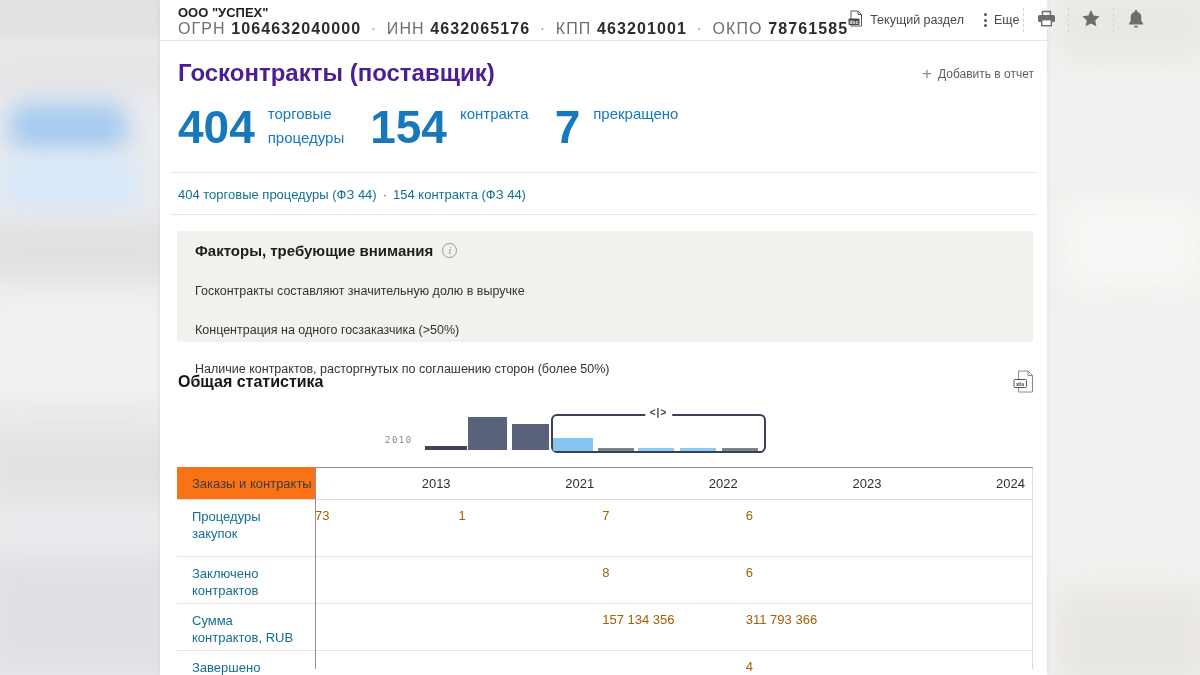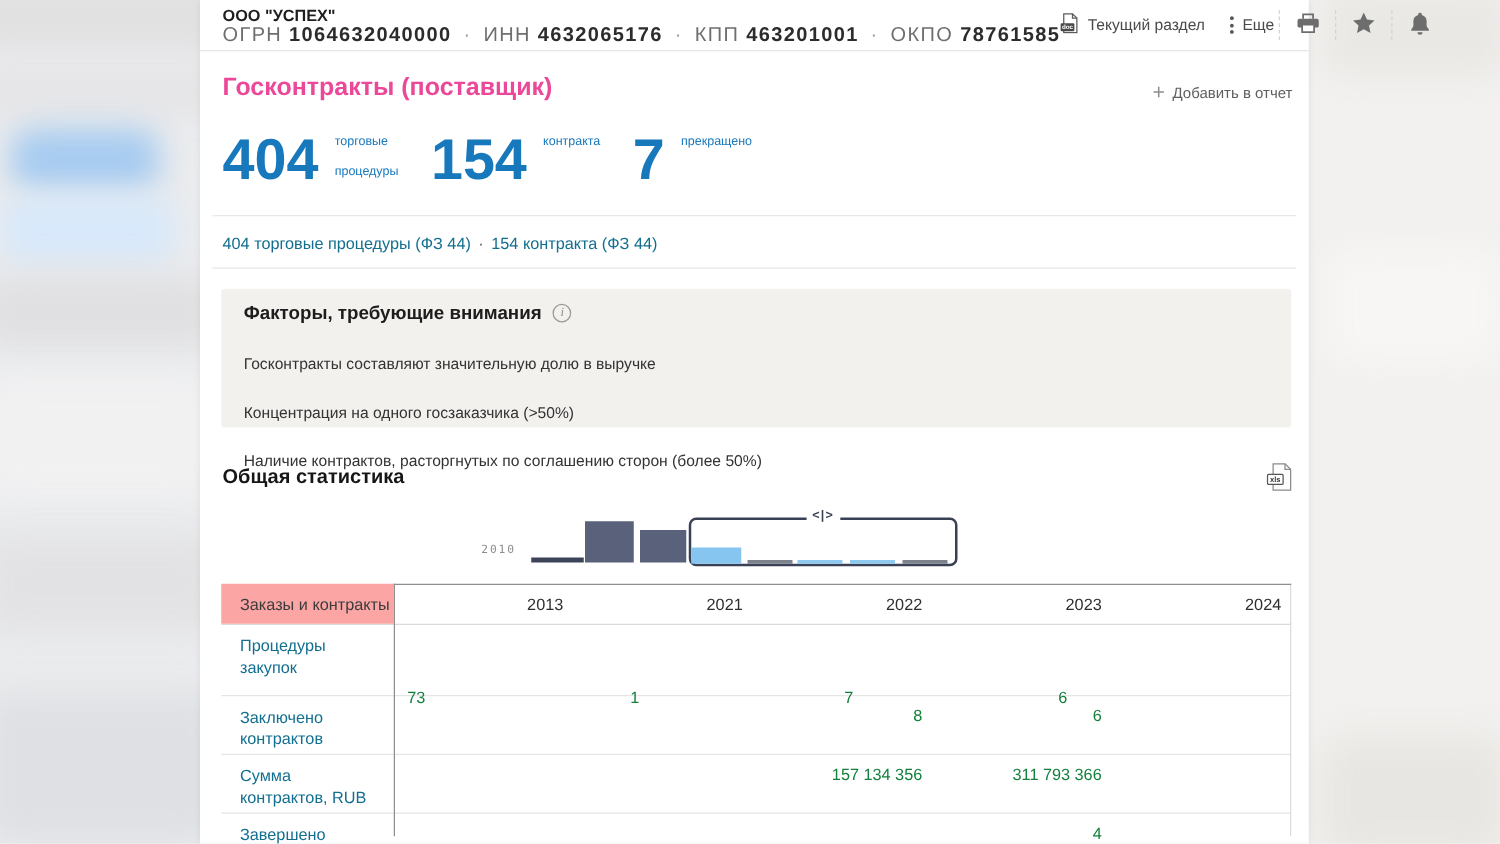--- a/index.html
+++ b/index.html
@@ -37,29 +37,29 @@
   .topbar-actions { display:flex; align-items:center; height:100%; }
   .tb-item { display:flex; align-items:center; gap:7px; font-size:12.5px; color:#4a4a4a; cursor:pointer; white-space:nowrap; }
   .tb-current { margin-right:20px; }
   .tb-more { margin-right:4px; }
   .dots { display:inline-flex; flex-direction:column; gap:2.5px; }
   .dots i { width:3px; height:3px; border-radius:50%; background:#555; }
   .tb-sep { border-left:1px dashed #d4d4d4; height:24px; }
   .icon-btn { width:44px; height:41px; display:flex; align-items:center; justify-content:center; cursor:pointer; background:none; border:none; }
 
   
-  .page-title { position:absolute; left:18px; top:59px; font-size:20px; font-weight:700; color:#ec4899; }
+  .page-title { position:absolute; left:18px; top:59px; font-size:24px; font-weight:700; color:#4c1d95; }
   .add-report { position:absolute; right:13px; top:67px; display:flex; align-items:center; gap:6px; font-size:12px; color:#5f5f5f; cursor:pointer; }
   .plus-icon { font-size:17px; color:#8f8f8f; font-weight:400; line-height:14px; }
 
   
   .stats { position:absolute; left:18px; top:103px; display:flex; }
   .stat { display:flex; margin-right:26px; }
   .stat-value { font-size:46px; font-weight:700; color:#1878bc; line-height:48px; cursor:pointer; }
-  .stat-label { display:flex; flex-direction:column; justify-content:space-between; height:48px; padding:4px 0 6px 13px; font-size:10px; color:#1878bc; line-height:14px; }
+  .stat-label { display:flex; flex-direction:column; justify-content:space-between; height:48px; padding:4px 0 6px 13px; font-size:15px; color:#1878bc; line-height:14px; }
 
   .hr { position:absolute; left:10px; width:867px; height:1px; background:#e9e8e7; }
   .hr1 { top:172px; } .hr2 { top:214px; }
 
   
   .summary-links { position:absolute; left:18px; top:187px; font-size:13px; }
   .summary-links a { color:#136f90; text-decoration:none; cursor:pointer; }
   .link-sep { color:#555; margin:0 6px; }
 
   
@@ -80,28 +80,28 @@
   .tl-box { position:absolute; left:391px; top:9px; width:215px; height:39px; background:#fff; border:2px solid #3a4154; border-radius:6px; cursor:ew-resize; }
   .tl-handle { position:absolute; top:-9px; left:50%; transform:translateX(-50%); background:#fff; padding:0 5px; font-size:10px; font-weight:700; color:#3a4154; letter-spacing:1px; line-height:12px; cursor:ew-resize; }
   .tl-inbar { position:absolute; bottom:0; }
 
   
   .tbl { position:absolute; left:17px; top:467px; width:856px; }
   .tbl .vline { position:absolute; left:138px; top:0; height:202px; width:1px; background:#8f8f8f; z-index:2; }
   .tbl .topline { position:absolute; left:138px; top:0; right:0; height:1px; background:#8f8f8f; z-index:2; }
   .tbl .rightline { position:absolute; right:0; top:0; height:202px; width:1px; background:#dddcda; }
   .thead { display:flex; height:33px; border-bottom:1px solid #dcdbd9; }
-  .corner { width:138px; background:#fca5a5; font-size:13px; color:#3c3c3c; padding:9px 0 16px 15px; }
+  .corner { width:138px; background:#f97316; font-size:13px; color:#3c3c3c; padding:9px 0 16px 15px; }
   .yhead { flex:1; display:flex; }
   .ycell { width:20%; text-align:right; padding:9px 8px 0 0; font-size:13px; color:#2f2f2f; }
   .trow { display:flex; }
   .trow + .trow { border-top:1px solid #e6e5e4; }
   .rlabel { width:138px; padding:8px 10px 0 15px; font-size:13px; color:#136f90; line-height:17px; cursor:pointer; }
   .vals { flex:1; display:flex; }
-  .vcell { width:20%; text-align:right; padding:8px 8px 0 0; font-size:13px; color:#15803d; cursor:pointer; }
+  .vcell { width:20%; padding:8px 8px 0 0; font-size:13px; color:#a16207; cursor:pointer; }
   .strip { height:6px; background:#edeae7; border-top:1px solid #d6d4d1; }
 </style>
 </head>
 <body>
 
 <div class="stage">
 
   <div class="bg-left">
     <div class="blob bl1"></div>
       <div class="blob bl2"></div>
@@ -261,21 +261,21 @@
         <div class="corner">Заказы и контракты</div>
         <div class="yhead" id="year-head">
             <div class="ycell">2013</div>
             <div class="ycell">2021</div>
             <div class="ycell">2022</div>
             <div class="ycell">2023</div>
             <div class="ycell">2024</div>
           </div>
       </div>
       <div id="tbody">
-          <div class="trow" style="height: 31px; flex-direction: column;">
+          <div class="trow" style="height: 31px;">
             <div class="rlabel">Процедуры закупок</div>
             <div class="vals">
               <div class="vcell">73</div>
               <div class="vcell">1</div>
               <div class="vcell">7</div>
               <div class="vcell">6</div>
               <div class="vcell"></div>
             </div>
           </div>
           <div class="trow" style="height: 47px; margin-top: 25px;">

